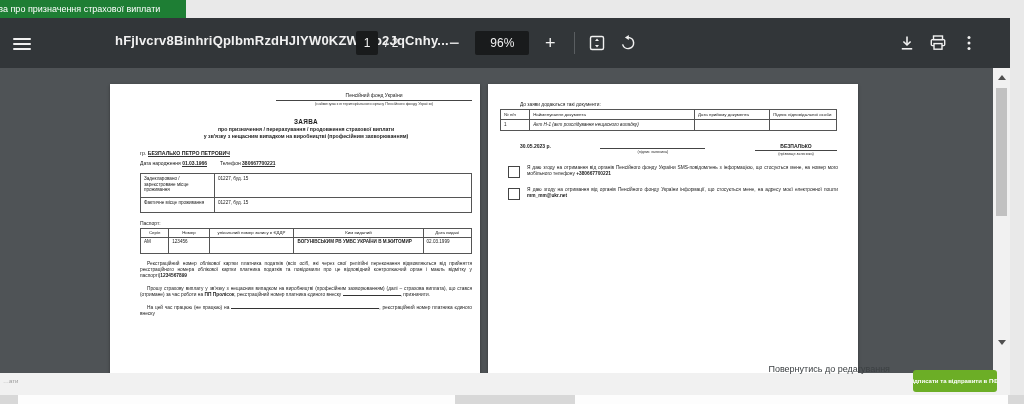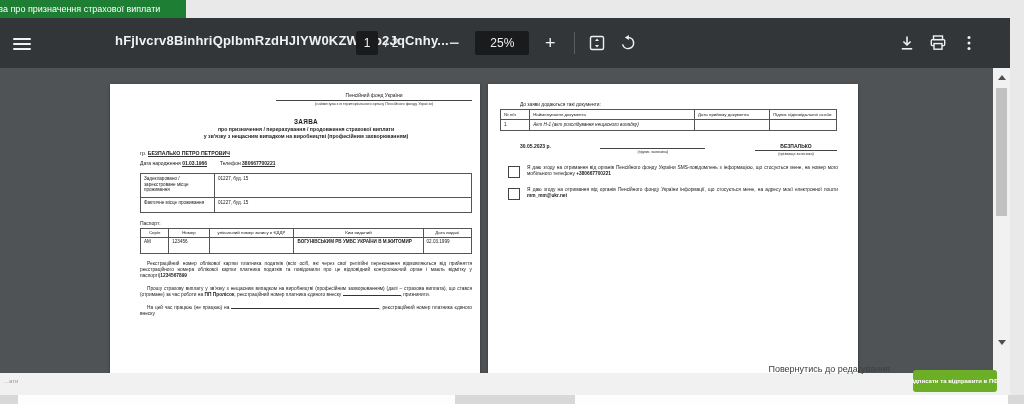--- a/index.html
+++ b/index.html
@@ -112,21 +112,21 @@
         <i></i>
         <i></i>
         <i></i>
       </div>
     <div class="tb-filename">hFjIvcrv8BinhriQpIbmRzdHJIYW0KZW5kb2JqCnhy...</div>
 
     <div class="tb-center">
       <div class="chip pagebox">1</div>
       <span class="pagesep"><span>/</span>&nbsp;<span>2</span></span>
       <div class="zbtn zminus">−</div>
-      <div class="chip zoombox">25%</div>
+      <div class="chip zoombox">96%</div>
       <div class="zbtn zplus">+</div>
       <div class="tb-divider"></div>
       <div class="tb-icon">
         <svg width="18" height="18" viewBox="0 0 18 18">
           <rect x="2.5" y="2.5" width="13" height="13" rx="1.5" fill="none" stroke="#f1f1f1" stroke-width="1.4"></rect>
           <path d="M9 4.6 L7 7 H11 Z" fill="#f1f1f1"></path>
           <path d="M9 13.4 L7 11 H11 Z" fill="#f1f1f1"></path>
         </svg>
       </div>
       <div class="tb-icon">

